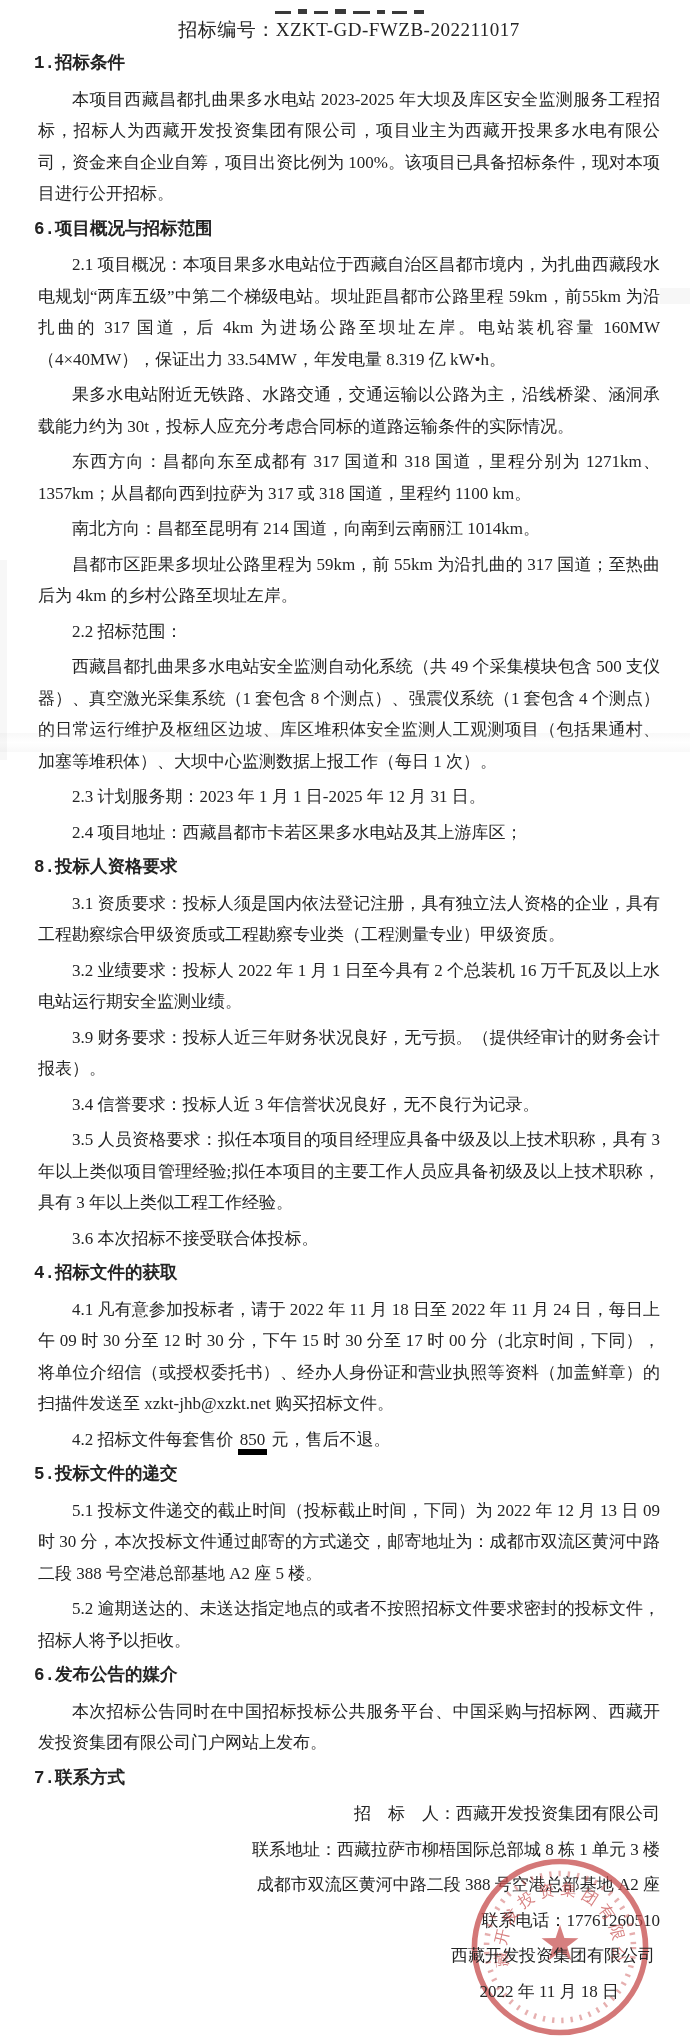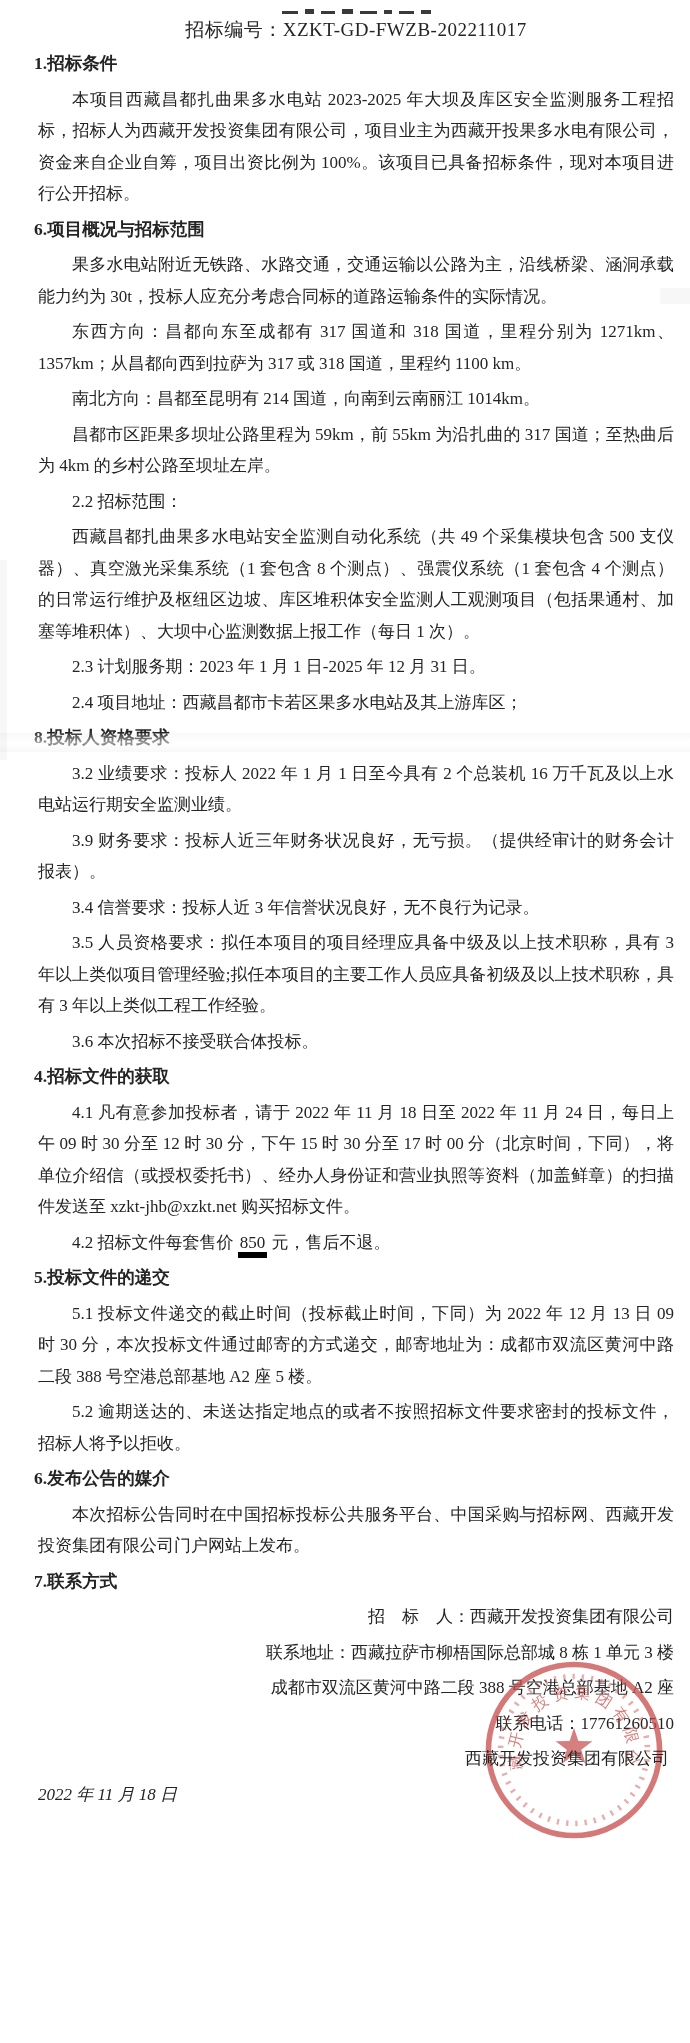--- a/index.html
+++ b/index.html
@@ -3,44 +3,44 @@
 <meta charset="utf-8">
 <style>
   html,body{margin:0;padding:0;background:#ffffff;}
   body{
     width:690px;height:2043px;overflow:hidden;position:relative;
     font-family:"Liberation Serif","DejaVu Serif",serif;
     color:#242424;
   }
   .doc{
     box-sizing:border-box;width:690px;height:2043px;
-    padding:4px 12px 0 34px;position:relative;
+    padding:4px 26px 0 34px;position:relative;
     font-size:17px;line-height:31.5px;text-align:justify;
   }
   
   .frag-row{height:10px;overflow:hidden;display:flex;justify-content:center;align-items:flex-end;gap:7px;}
   .frag-row i{display:block;background:#3a3a3a;}
   .f1{width:16px;height:3px;} .f2{width:9px;height:5px;} .f3{width:14px;height:3px;}
   .f4{width:11px;height:5px;} .f5{width:17px;height:3px;} .f6{width:8px;height:4px;}
   .f7{width:15px;height:3px;} .f8{width:10px;height:4px;}
   .tender-no{
     text-align:center;font-size:19px;line-height:32px;
     letter-spacing:.5px;text-indent:0;margin-bottom:2px;
   }
   .sec{
-    font-family:Liberation Serif, serif;
+    font-family:Liberation Mono, monospace;
     font-weight:700;font-size:17.5px;line-height:31.5px;margin:0;text-align:left;
   }
   p{margin:4px;text-indent:2em;}
   .contact{white-space:pre-wrap;text-align:right;}
   .addr2{text-indent:8em;}
   .u{border-bottom:6px solid #000000;padding:0 2px;}
   .sig-wrap{position:relative;margin-top:0;}
   .sig-line1{text-align:right;padding-right:5px;text-indent:0;}
-  .sig-line2{padding-right:41px;text-indent:0;font-style:italic;}
+  .sig-line2{text-align:right;padding-right:41px;text-indent:0;}
   .seal{
     position:absolute;right:11px;top:-86px;width:186px;height:186px;
     pointer-events:none;z-index:2;opacity:.88;
   }
   .sig-text{position:relative;z-index:3;}
   
   .band-a{position:absolute;left:0;top:733px;width:690px;height:19px;
     background:linear-gradient(rgba(190,190,190,.10),rgba(255,255,255,.55),rgba(190,190,190,.10));z-index:5;}
   .smudge-l{position:absolute;left:0;top:560px;width:7px;height:200px;background:rgba(140,140,140,.07);z-index:5;}
   .smudge-r{position:absolute;right:0;top:288px;width:30px;height:16px;background:rgba(140,140,140,.07);z-index:5;}
@@ -60,30 +60,32 @@
     <i class="f7"></i>
     <i class="f8"></i>
   </div>
 
   <div class="tender-no">招标编号：XZKT-GD-FWZB-202211017</div>
 
   <h3 class="sec">1.招标条件</h3>
   <p>本项目西藏昌都扎曲果多水电站 2023-2025 年大坝及库区安全监测服务工程招标，招标人为西藏开发投资集团有限公司，项目业主为西藏开投果多水电有限公司，资金来自企业自筹，项目出资比例为 100%。该项目已具备招标条件，现对本项目进行公开招标。</p>
 
   <h3 class="sec">6.项目概况与招标范围</h3>
+  <p>2.1 项目概况：本项目果多水电站位于西藏自治区昌都市境内，为扎曲西藏段水电规划“两库五级”中第二个梯级电站。坝址距昌都市公路里程 59km，前55km 为沿扎曲的 317 国道，后 4km 为进场公路至坝址左岸。电站装机容量 160MW（4×40MW），保证出力 33.54MW，年发电量 8.319 亿 kW•h。</p>
   <p>果多水电站附近无铁路、水路交通，交通运输以公路为主，沿线桥梁、涵洞承载能力约为 30t，投标人应充分考虑合同标的道路运输条件的实际情况。</p>
   <p>东西方向：昌都向东至成都有 317 国道和 318 国道，里程分别为 1271km、1357km；从昌都向西到拉萨为 317 或 318 国道，里程约 1100 km。</p>
   <p>南北方向：昌都至昆明有 214 国道，向南到云南丽江 1014km。</p>
   <p>昌都市区距果多坝址公路里程为 59km，前 55km 为沿扎曲的 317 国道；至热曲后为 4km 的乡村公路至坝址左岸。</p>
   <p>2.2 招标范围：</p>
   <p>西藏昌都扎曲果多水电站安全监测自动化系统（共 49 个采集模块包含 500 支仪器）、真空激光采集系统（1 套包含 8 个测点）、强震仪系统（1 套包含 4 个测点）的日常运行维护及枢纽区边坡、库区堆积体安全监测人工观测项目（包括果通村、加塞等堆积体）、大坝中心监测数据上报工作（每日 1 次）。</p>
   <p>2.3 计划服务期：2023 年 1 月 1 日-2025 年 12 月 31 日。</p>
   <p>2.4 项目地址：西藏昌都市卡若区果多水电站及其上游库区；</p>
 
   <h3 class="sec">8.投标人资格要求</h3>
+  <p>3.1 资质要求：投标人须是国内依法登记注册，具有独立法人资格的企业，具有工程勘察综合甲级资质或工程勘察专业类（工程测量专业）甲级资质。</p>
   <p>3.2 业绩要求：投标人 2022 年 1 月 1 日至今具有 2 个总装机 16 万千瓦及以上水电站运行期安全监测业绩。</p>
   <p>3.9 财务要求：投标人近三年财务状况良好，无亏损。（提供经审计的财务会计报表）。</p>
   <p>3.4 信誉要求：投标人近 3 年信誉状况良好，无不良行为记录。</p>
   <p>3.5 人员资格要求：拟任本项目的项目经理应具备中级及以上技术职称，具有 3 年以上类似项目管理经验;拟任本项目的主要工作人员应具备初级及以上技术职称，具有 3 年以上类似工程工作经验。</p>
   <p>3.6 本次招标不接受联合体投标。</p>
 
   <h3 class="sec">4.招标文件的获取</h3>
   <p>4.1 凡有意参加投标者，请于 2022 年 11 月 18 日至 2022 年 11 月 24 日，每日上午 09 时 30 分至 12 时 30 分，下午 15 时 30 分至 17 时 00 分（北京时间，下同），将单位介绍信（或授权委托书）、经办人身份证和营业执照等资料（加盖鲜章）的扫描件发送至 xzkt-jhb@xzkt.net 购买招标文件。</p>
   <p><span>4.2 招标文件每套售价 </span><span class="u">850</span><span> 元，售后不退。</span></p>
 

